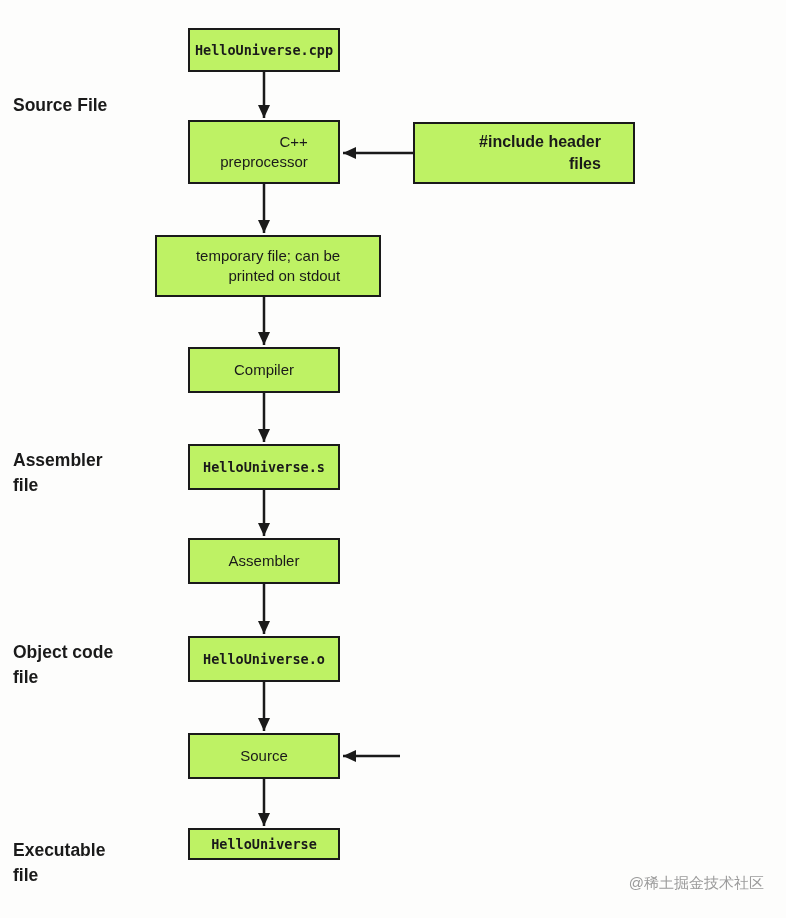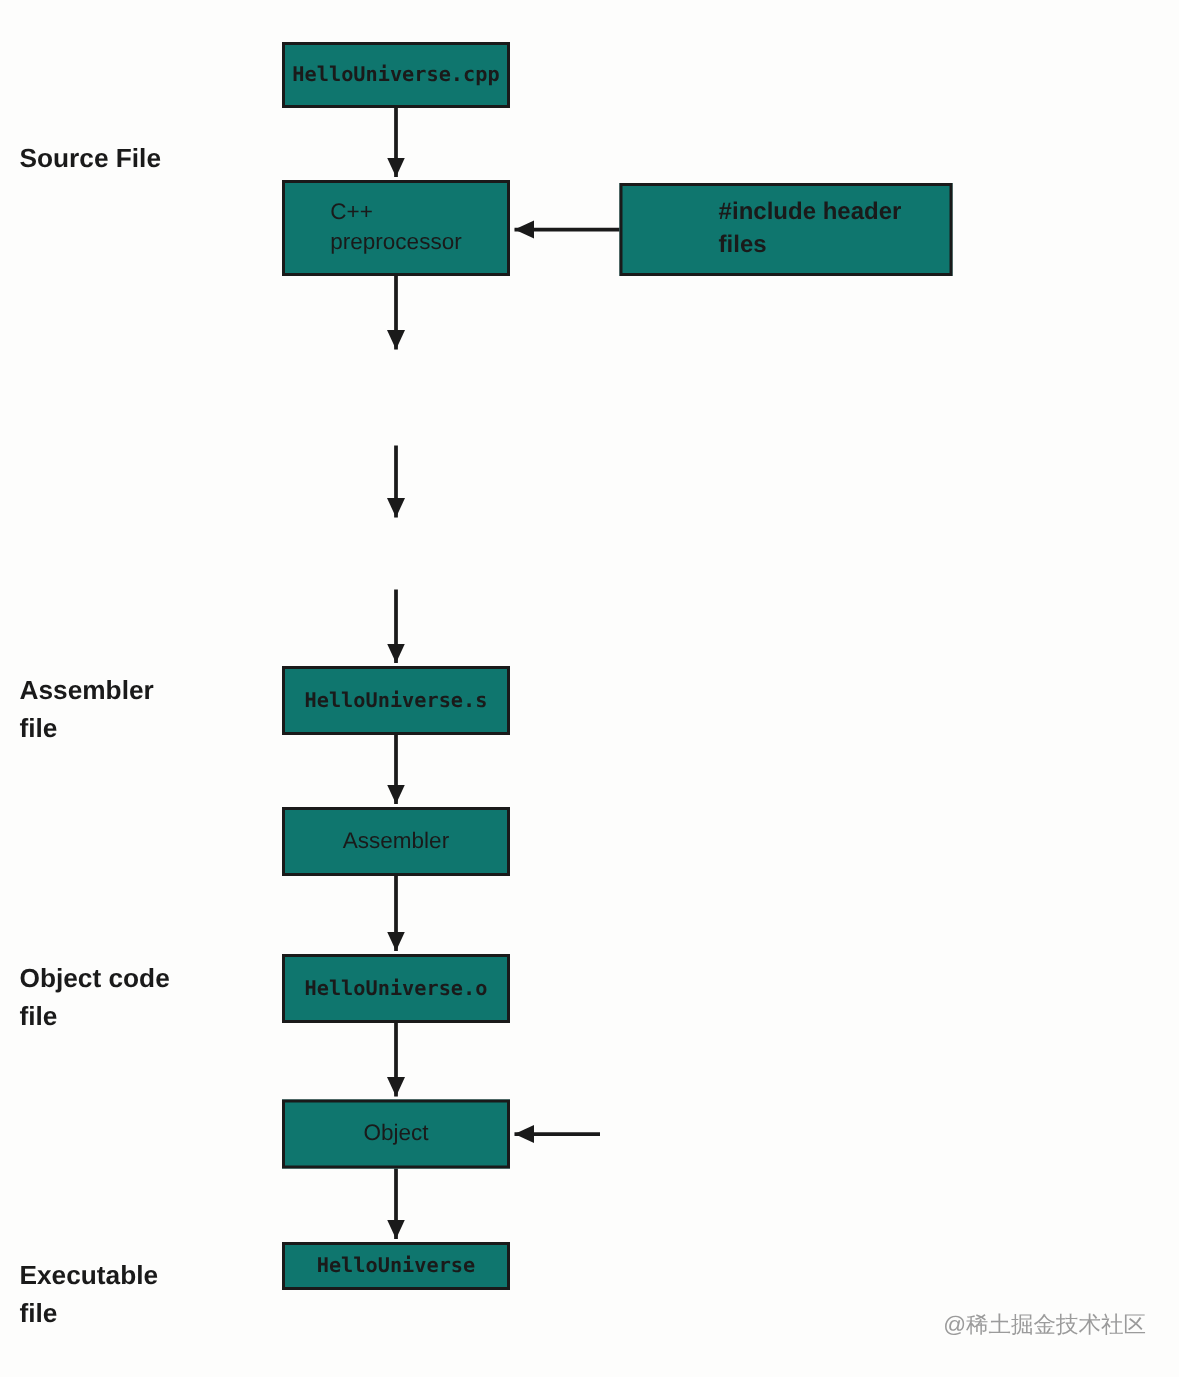--- a/index.html
+++ b/index.html
@@ -24,26 +24,26 @@
   }
   .arrows{
     position:absolute;
     left:0;top:0;
     width:786px;height:918px;
     pointer-events:none;
   }
   .box{
     position:absolute;
     box-sizing:border-box;
-    background:#0f766e;
+    background:#bef264;
     border:2px solid var(--border);
     display:flex;
     align-items:center;
     justify-content:center;
-    text-align:left;
+    text-align:right;
     white-space:pre-line;
     font-size:15px;
     line-height:1.35;
   }
   .box.mono{
     font-family:"DejaVu Sans Mono", monospace;
     font-weight:bold;
     font-size:13.5px;
   }
   .box.bold{
@@ -88,29 +88,32 @@
     <line x1="264" y1="779" x2="264" y2="826" stroke="#1a1a1a" stroke-width="2.5" marker-end="url(#ah)"></line>
     <line x1="413" y1="153" x2="343" y2="153" stroke="#1a1a1a" stroke-width="2.5" marker-end="url(#ah)"></line>
     <line x1="400" y1="756" x2="343" y2="756" stroke="#1a1a1a" stroke-width="2.5" marker-end="url(#ah)"></line>
   </svg>
 
   <div class="box mono" style="left:188px;top:28px;width:152px;height:44px">HelloUniverse.cpp</div>
 
   <div class="box" style="left:188px;top:120px;width:152px;height:64px">C++
 preprocessor</div>
 
+  <div class="box" style="left:155px;top:235px;width:226px;height:62px">temporary file; can be
+printed on stdout</div>
 
+  <div class="box" style="left:188px;top:347px;width:152px;height:46px">Compiler</div>
 
   <div class="box mono" style="left:188px;top:444px;width:152px;height:46px">HelloUniverse.s</div>
 
   <div class="box" style="left:188px;top:538px;width:152px;height:46px">Assembler</div>
 
   <div class="box mono" style="left:188px;top:636px;width:152px;height:46px">HelloUniverse.o</div>
 
-  <div class="box" style="left:188px;top:733px;width:152px;height:46px">Object</div>
+  <div class="box" style="left:188px;top:733px;width:152px;height:46px">Source</div>
 
   <div class="box mono" style="left:188px;top:828px;width:152px;height:32px">HelloUniverse</div>
 
   <div class="box bold" style="left:413px;top:122px;width:222px;height:62px">#include header
 files</div>
 
 
   <div class="side-label" style="left:13px;top:93px">Source File</div>
 
   <div class="side-label" style="left:13px;top:448px">Assembler

